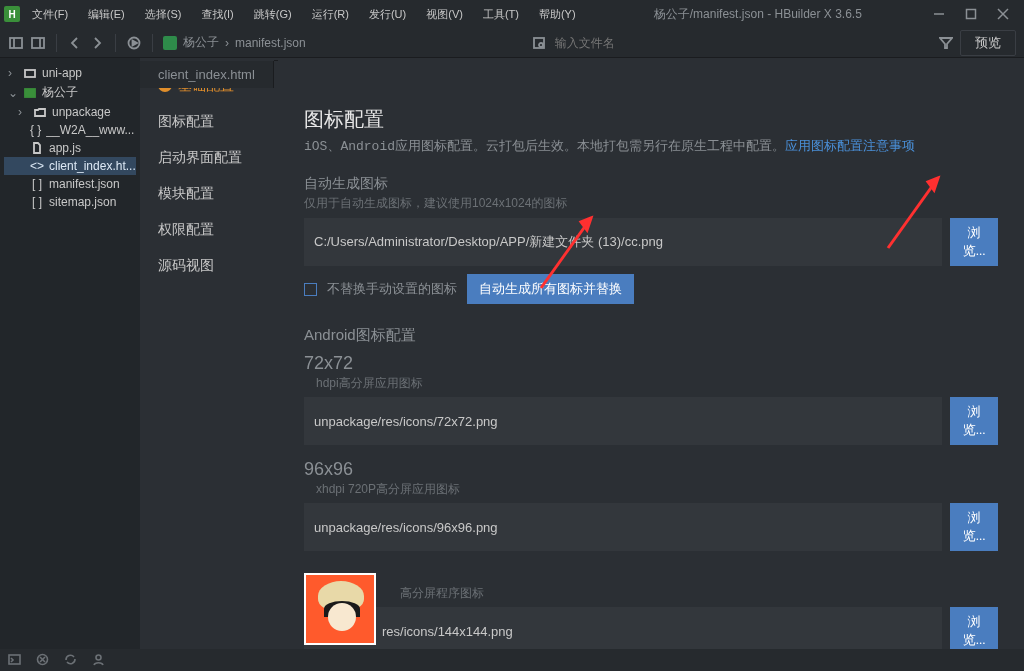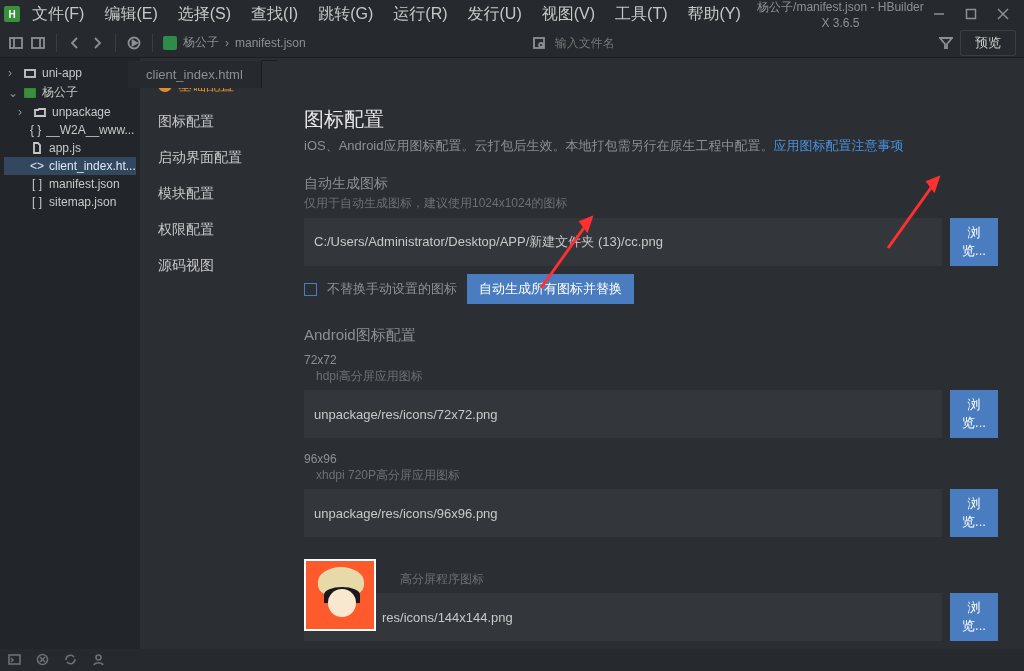--- a/index.html
+++ b/index.html
@@ -18,21 +18,21 @@
     --link:#4a90d9;
     --orange:#e08e2b;
     --border:#3a3e44;
     --btn-blue:#4a7dbf;
   }
   *{box-sizing:border-box;}
   html,body{margin:0;padding:0;width:1024px;height:671px;overflow:hidden;font-family:"Microsoft YaHei","PingFang SC",Arial,sans-serif;font-size:13px;background:var(--bg0);color:var(--text);}
   
   .titlebar{height:28px;background:var(--bg1);display:flex;align-items:center;padding:0 4px;gap:4px;user-select:none;}
   .titlebar .app-ico{width:16px;height:16px;background:#3a8f3a;border-radius:2px;display:inline-flex;align-items:center;justify-content:center;font-size:10px;color:#fff;font-weight:bold;}
-  .menu-item{padding:2px 8px;color:var(--text);cursor:pointer;font-size:16px;}
+  .menu-item{padding:2px 8px;color:var(--text);cursor:pointer;font-size:11px;}
   .titlebar .title{flex:1;text-align:center;color:var(--text-dim);font-size:12px;}
   .win-btns{display:flex;gap:18px;padding-right:10px;}
   .win-btn{width:14px;height:14px;color:var(--text-dim);cursor:pointer;display:flex;align-items:center;justify-content:center;}
   .win-btn svg{width:12px;height:12px;stroke:currentColor;stroke-width:1.5;fill:none;}
   
   .toolbar{height:30px;background:var(--bg1);display:flex;align-items:center;padding:0 8px;gap:6px;border-bottom:1px solid #1a1c1f;}
   .tool-ico{width:16px;height:16px;display:inline-flex;align-items:center;justify-content:center;color:var(--text-dim);cursor:pointer;}
   .tool-ico svg{width:14px;height:14px;stroke:currentColor;stroke-width:1.8;fill:none;}
   .tool-sep{width:1px;height:18px;background:var(--border);margin:0 4px;}
   .breadcrumb{display:flex;align-items:center;gap:6px;color:var(--text-dim);font-size:12px;}
@@ -51,42 +51,42 @@
   .ft-row .ico{width:14px;height:14px;display:inline-flex;align-items:center;justify-content:center;}
   .ft-row .ico svg{width:12px;height:12px;stroke:currentColor;fill:none;stroke-width:1.8;}
   .ft-indent1{padding-left:14px;}
   .ft-indent2{padding-left:26px;}
   
   .settings-nav{width:138px;background:var(--bg2);padding:10px 0;}
   .nav-item{padding:9px 18px;font-size:14px;color:var(--text);cursor:pointer;white-space:nowrap;}
   .nav-item.first{color:var(--orange);font-weight:500;}
   .nav-item.first::before{content:"";display:inline-block;width:14px;height:14px;border-radius:50%;background:var(--orange);margin-right:6px;vertical-align:-2px;}
   
-  .tabbar{position:absolute;top:58px;left:128px;height:30px;display:flex;align-items:flex-end;background:transparent;}
+  .tabbar{position:absolute;top:58px;left:140px;height:30px;display:flex;align-items:flex-end;background:transparent;}
   .tab{padding:6px 18px;font-size:13px;color:var(--text-dim);background:var(--bg1);cursor:pointer;border-right:1px solid #1a1c1f;}
   .tab.active{background:var(--bg2);color:var(--text);border-top:1px solid #1a1c1f;}
   
   .content{flex:1;background:var(--bg2);padding:48px 26px 10px 26px;overflow:auto;color:var(--text);position:relative;}
   .content::-webkit-scrollbar{width:10px;}
   .content::-webkit-scrollbar-thumb{background:#4a4e54;border-radius:5px;}
   h2.sec-title{font-size:20px;margin:0 0 4px 0;color:#e8e8e8;font-weight:500;}
-  .sec-desc{font-size:13px;color:var(--text-dim);margin-bottom:20px;}
+  .sec-desc{font-size:13px;color:var(--text-dim);margin-bottom:20px;font-family:Liberation Mono, monospace;}
   .sec-desc a{color:var(--link);text-decoration:none;}
   .sub-title{font-size:14px;color:var(--text-dim);margin-top:2px;}
   .sub-hint{font-size:12px;color:var(--text-dim2);margin:2px 0 6px;}
   .input-row{display:flex;gap:8px;align-items:stretch;margin-bottom:8px;}
   .text-in{flex:1;background:var(--bg3);border:none;padding:8px 10px;color:var(--text);font-size:13px;outline:none;}
   .btn{background:var(--btn-blue);color:#fff;border:none;padding:6px 12px;font-size:13px;cursor:pointer;}
-  .btn-browse{width:48px;}
+  .btn-browse{width:48px;font-family:Liberation Serif, serif;}
   .check-row{display:flex;align-items:center;gap:10px;margin-top:2px;}
   .chk{width:13px;height:13px;border:1px solid var(--accent-blue);display:inline-block;background:transparent;}
   .icon-group{margin-top:22px;}
   .group-title{font-size:15px;color:var(--text-dim);margin-bottom:8px;font-weight:500;}
   .icon-item{margin-bottom:14px;}
-  .icon-label{font-size:12px;color:var(--text-dim);}
+  .icon-label{font-size:18px;color:var(--text-dim);}
   .icon-hint{font-size:12px;color:var(--text-dim2);margin:1px 12px 5px;}
   
   .arrow{position:absolute;color:#ff3030;pointer-events:none;}
   .arrow svg{stroke:#ff3030;stroke-width:3;fill:none;}
   
   .thumb{position:absolute;left:300px;width:72px;height:72px;border:2px solid #fff;background:#ff5a2c;overflow:hidden;}
   .thumb .hat{position:absolute;left:12px;top:6px;width:46px;height:30px;background:#e8d9a8;border-radius:50% 50% 40% 40%;}
   .thumb .face{position:absolute;left:22px;top:28px;width:28px;height:28px;background:#f8e8d0;border-radius:50%;}
   .thumb .hair{position:absolute;left:18px;top:26px;width:36px;height:16px;background:#1a1a1a;border-radius:50% 50% 0 0;}
   

